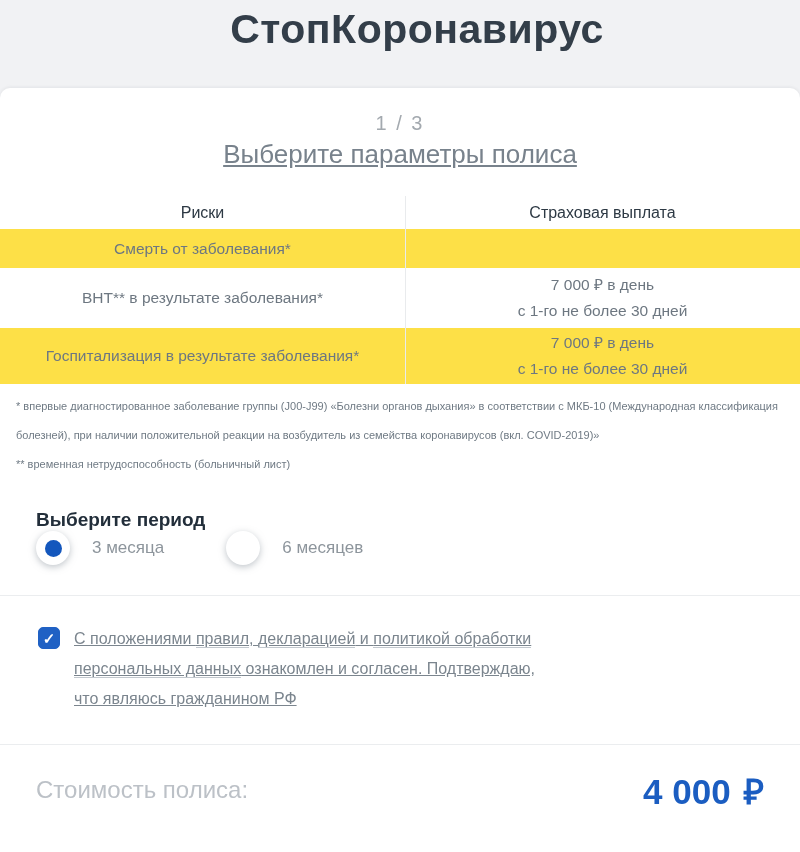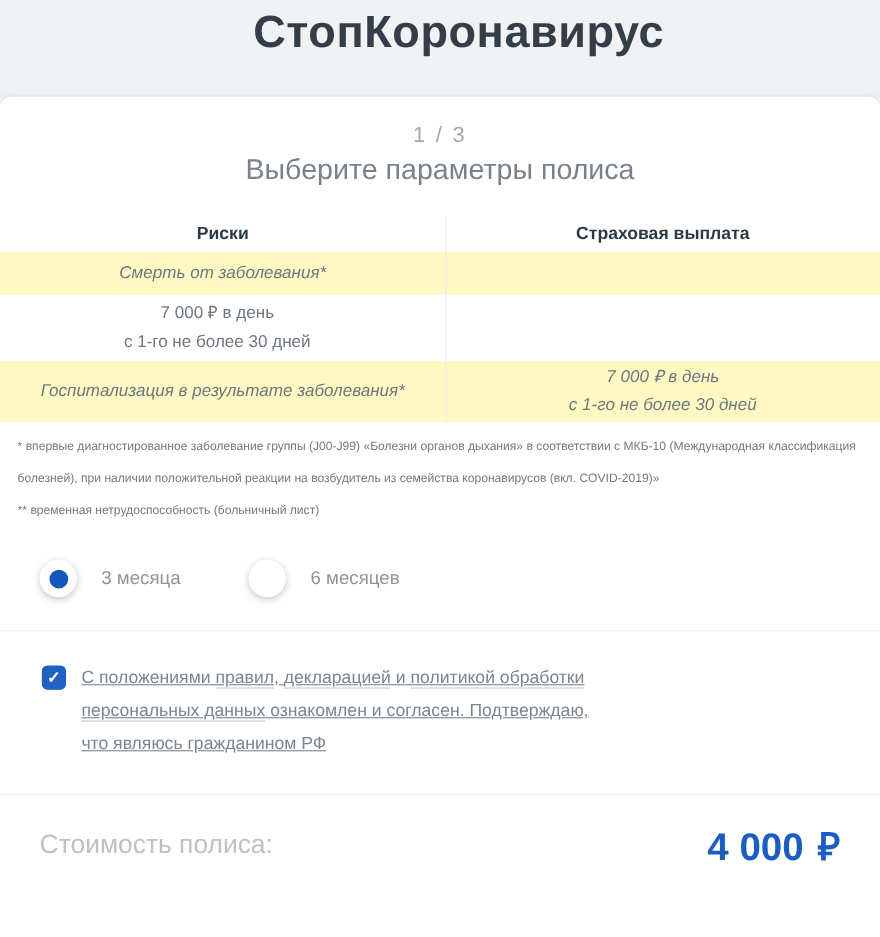--- a/index.html
+++ b/index.html
@@ -41,52 +41,53 @@
     font-size: 20px;
     color: #a3a9af;
     letter-spacing: 2px;
   }
   .wizard-heading {
     text-align: center;
     font-size: 26px;
     font-weight: 400;
     color: #78828c;
     margin-top: 4px;
+    text-decoration: underline;
   }
   
   .risk-table {
     position: relative;
     margin-top: 26px;
   }
   .risk-table .col-divider {
     position: absolute;
     left: 405px;
     top: 0;
     bottom: 0;
     width: 1px;
     background: #e9ebed;
   }
   .t-row {
     display: flex;
     align-items: center;
   }
-  .t-row.striped { background: #fef9c3; font-style: italic; }
+  .t-row.striped { background: #fde047; }
   .t-cell-left {
     width: 405px;
     text-align: center;
     padding: 0 20px;
   }
   .t-cell-right {
     width: 395px;
     text-align: center;
     padding: 0 20px;
   }
   .t-head { min-height: 33px; }
   .t-head .t-cell-left, .t-head .t-cell-right {
-    font-weight: 700;
+    font-weight: 400;
     font-size: 16px;
     color: #2d3944;
   }
   .t-body-row { font-size: 15.5px; color: #6d7781; }
   .row-h38 { min-height: 39px; }
   .row-h60 { min-height: 60px; }
   .row-h56 { min-height: 56px; }
   .payout-line { line-height: 26px; }
   
   .footnotes {
@@ -218,20 +219,21 @@
     <div class="t-row t-head">
       <div class="t-cell-left">Риски</div>
       <div class="t-cell-right">Страховая выплата</div>
     </div>
 
     <div class="t-row t-body-row striped row-h38">
       <div class="t-cell-left">Смерть от заболевания*</div>
     </div>
 
     <div class="t-row t-body-row row-h60">
+      <div class="t-cell-left">ВНТ** в результате заболевания*</div>
       <div class="t-cell-right">
         <div class="payout-line">7 000 ₽ в день</div>
         <div class="payout-line">с 1-го не более 30 дней</div>
       </div>
     </div>
 
     <div class="t-row t-body-row striped row-h56">
       <div class="t-cell-left">Госпитализация в результате заболевания*</div>
       <div class="t-cell-right">
         <div class="payout-line">7 000 ₽ в день</div>
@@ -240,20 +242,21 @@
     </div>
 
   </section>
 
   <section class="footnotes">
     <div>* впервые диагностированное заболевание группы (J00-J99) «Болезни органов дыхания» в соответствии с МКБ-10 (Международная классификация болезней), при наличии положительной реакции на возбудитель из семейства коронавирусов (вкл. COVID-2019)»</div>
     <div>** временная нетрудоспособность (больничный лист)</div>
   </section>
 
   <section class="period-section">
+    <div class="period-heading">Выберите период</div>
     <div class="radio-row">
       <div class="radio-option selected">
         <span class="radio-circle">
             <span class="radio-dot"></span>
           </span>
         <span class="radio-label">3 месяца</span>
       </div>
       <div class="radio-option">
         <span class="radio-circle">
             <span class="radio-dot"></span>

